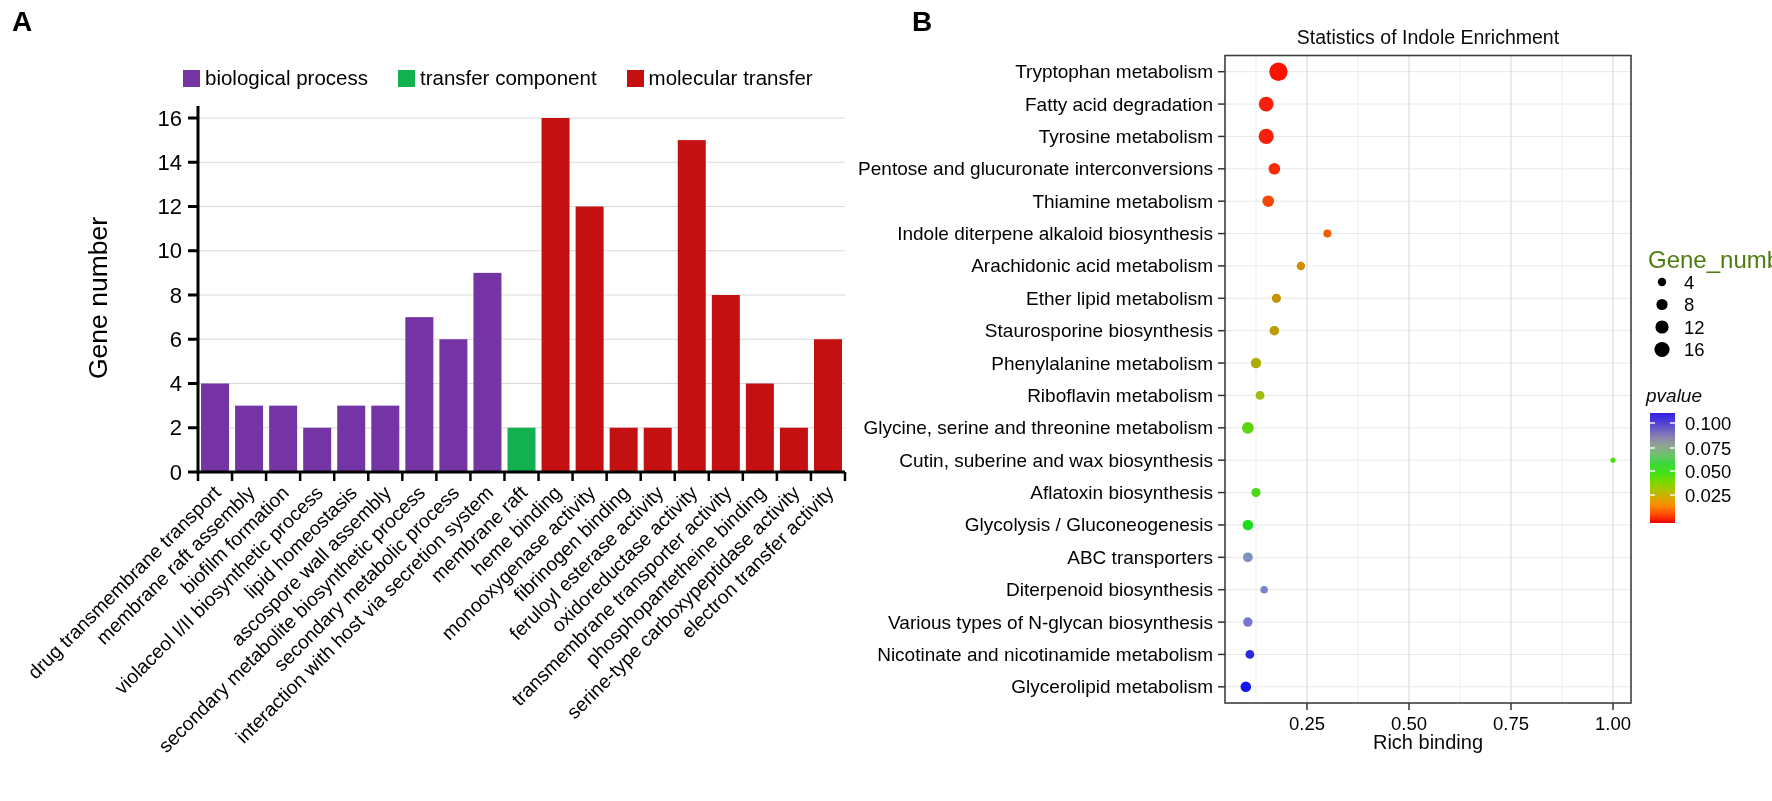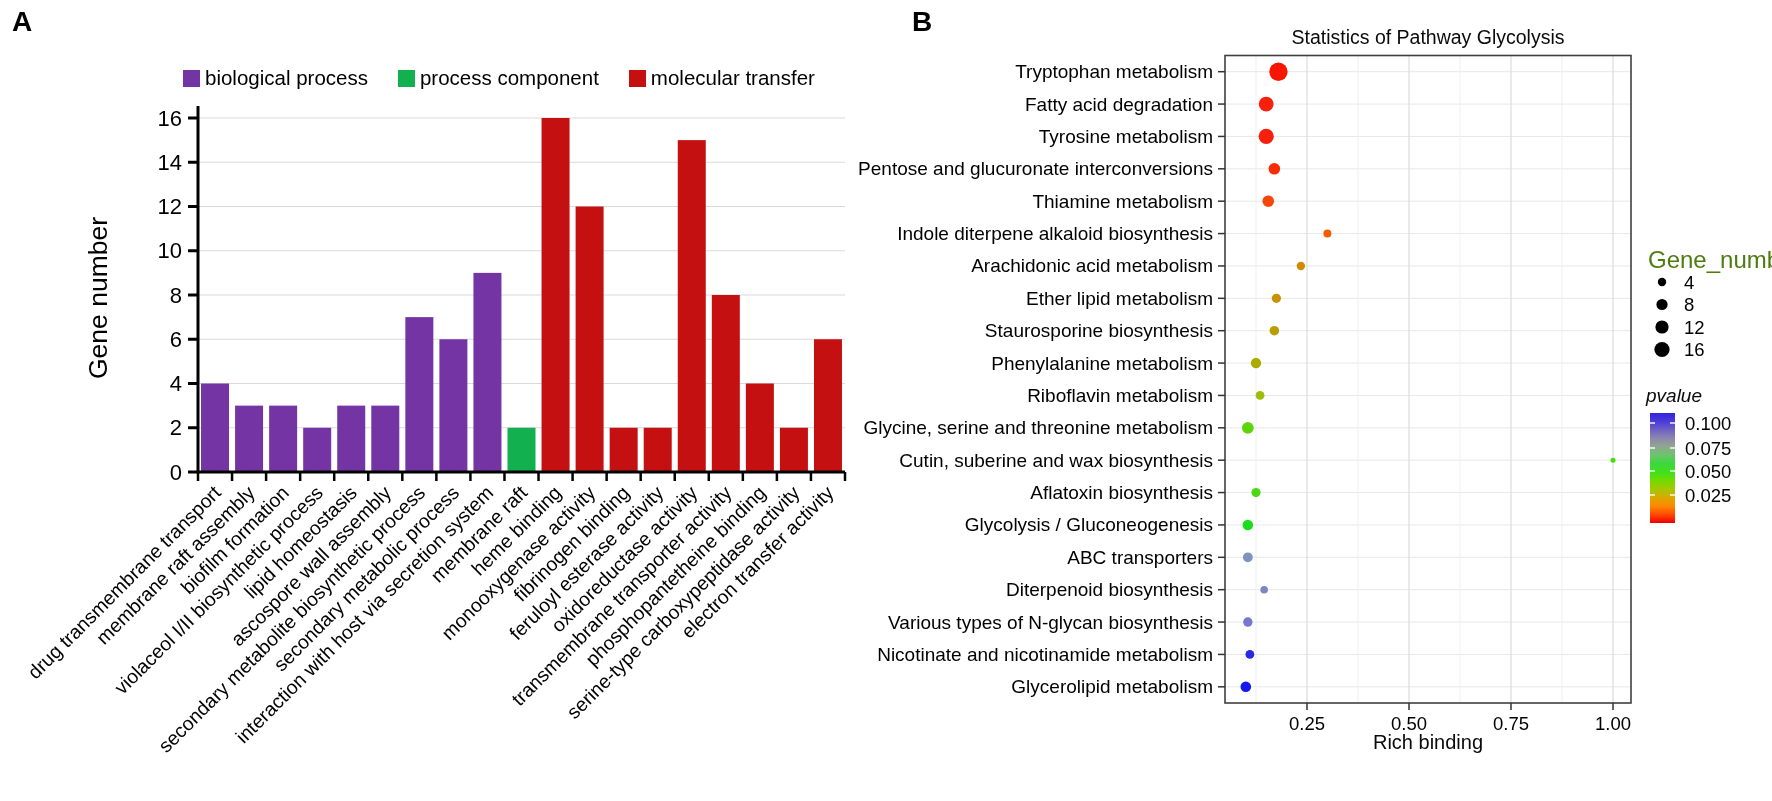--- a/index.html
+++ b/index.html
@@ -34,29 +34,29 @@
 <div class="abs panel-label" id="panel-b-label">B</div>
 
 <div class="abs" id="legend-a">
 
 <div class="legend-a-item">
       <span class="legend-a-swatch" style="background: rgb(116, 52, 164);"></span>
       <span class="legend-a-text">biological process</span>
     </div>
     <div class="legend-a-item">
       <span class="legend-a-swatch" style="background: rgb(18, 176, 78);"></span>
-      <span class="legend-a-text">process component</span>
+      <span class="legend-a-text">transfer component</span>
     </div>
     <div class="legend-a-item">
       <span class="legend-a-swatch" style="background: rgb(196, 16, 16);"></span>
       <span class="legend-a-text">molecular transfer</span>
     </div>
   </div>
 
-<div class="abs" id="panel-b-title">Statistics of Pathway Glycolysis</div>
+<div class="abs" id="panel-b-title">Statistics of Indole Enrichment</div>
 
 <div class="abs" id="panel-b-xlabel">Rich binding</div>
 
 <div class="abs" id="gene-number-legend-title">Gene_number</div>
 
 <div class="abs" id="pvalue-legend-title">pvalue</div>
 
 <svg id="chart-svg" class="abs" style="left:0;top:0;" width="1772" height="801" viewBox="0 0 1772 801">
     <line x1="198" x2="845" y1="427.75" y2="427.75" stroke="#DADADA" stroke-width="1.2"></line>
     <line x1="198" x2="845" y1="383.5" y2="383.5" stroke="#DADADA" stroke-width="1.2"></line>

